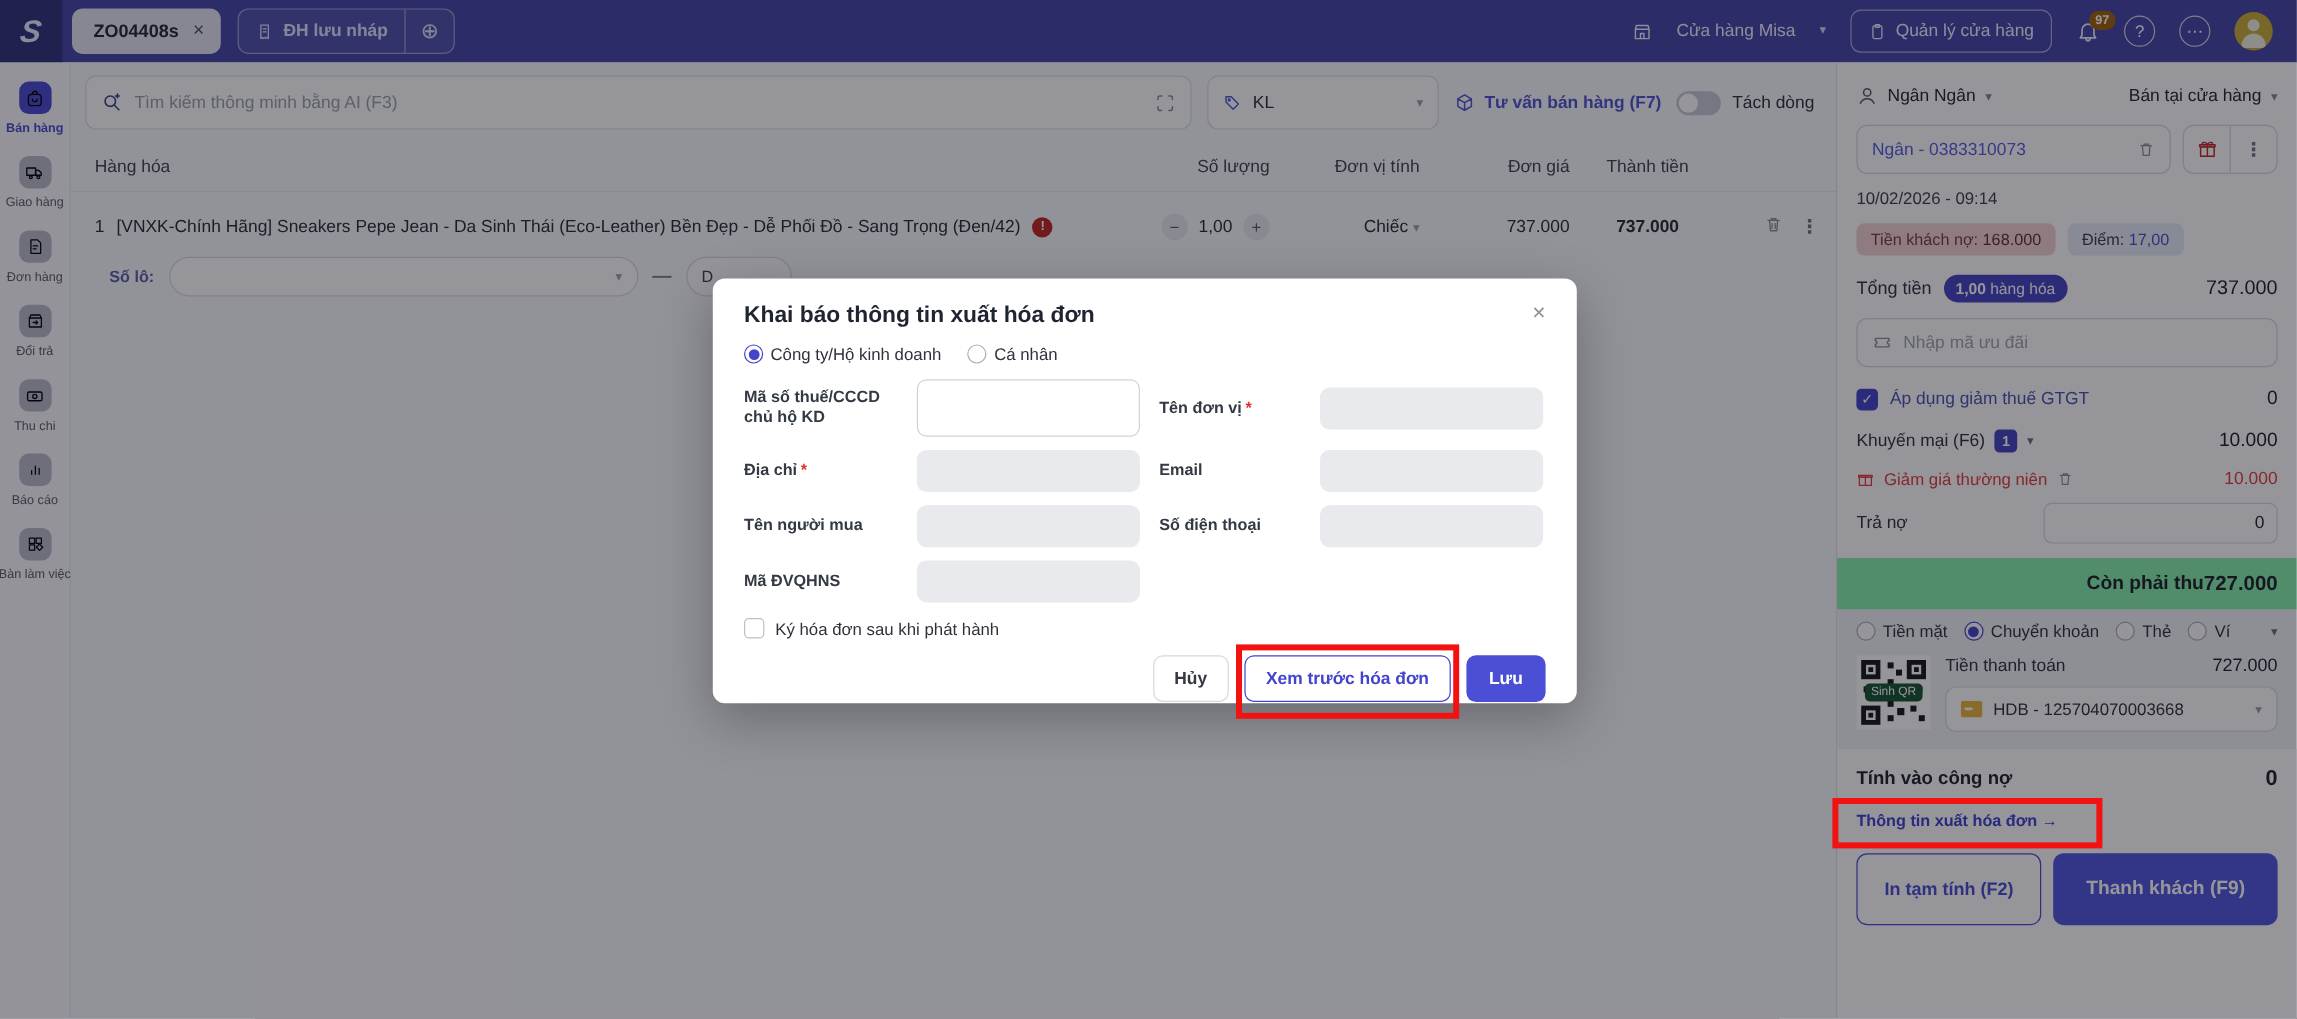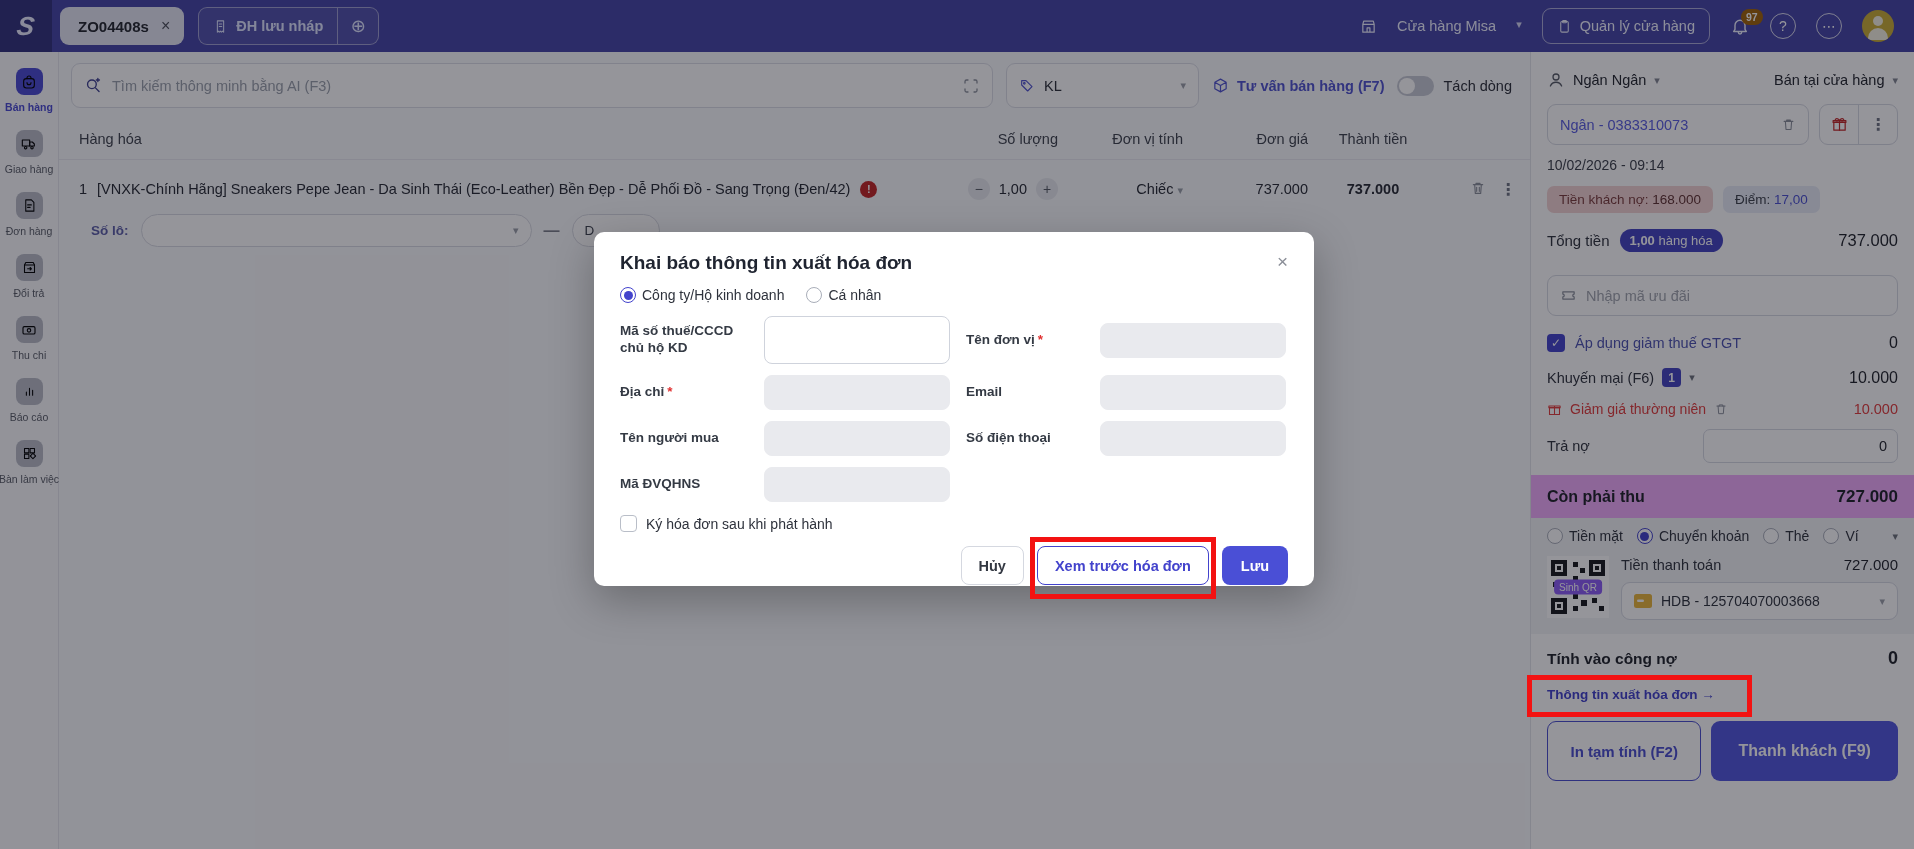--- a/index.html
+++ b/index.html
@@ -104,51 +104,51 @@
   .badge-row { margin-top:13px; gap:10px; }
   .badge-debt { background:#f3d3d3; color:#7a3c3c; border-radius:7px; padding:6px 12px; font-size:13.5px; }
   .badge-debt b { font-weight:normal; color:#5e3030; }
   .badge-pts { background:#e8ecf7; color:#3c404a; border-radius:7px; padding:6px 12px; font-size:13.5px; }
   .badge-pts b { color:#4a4fd0; font-weight:normal; }
   .total-row { margin-top:16px; justify-content:space-between; }
   .total-left { display:flex; align-items:center; gap:10px; font-size:15px; color:#2e323c; }
   .pill-count { background:#4343c0; color:#fff; border-radius:13px; padding:4px 10px; font-size:13px; }
   .pill-count b { font-weight:bold; }
   .total-val { font-size:16.5px; color:#1e2128; }
-  .promo-input { margin:23px 16px 0; height:41px; border:1px solid #d6d9e2; border-radius:9px;
+  .promo-input { margin:13px 16px 0; height:41px; border:1px solid #d6d9e2; border-radius:9px;
     display:flex; align-items:center; gap:9px; padding:0 12px; color:#a0a4ad; font-size:14.5px;text-align:right; }
   .vat-row { margin-top:18px; justify-content:space-between; }
   .vat-left { display:flex; align-items:center; gap:10px; color:#4c52b0; font-size:14.5px; }
   .checkbox-on { width:18px; height:18px; border-radius:4px; background:#4343cc; color:#fff; font-size:12px;
     display:inline-flex; align-items:center; justify-content:center; }
   .num-val { font-size:16px; color:#1e2128; }
   .km-row { margin-top:16px; justify-content:space-between; font-size:14.5px; color:#2e323c; }
   .km-left { display:flex; align-items:center; gap:8px; }
   .sq-badge { width:19px; height:19px; border-radius:4px; background:#4343c0; color:#fff; font-size:12px; font-weight:bold;
     display:inline-flex; align-items:center; justify-content:center; }
   .km-row .chev { color:#555a64; }
   .disc-row { margin-top:14px; justify-content:space-between; }
   .disc-left { display:flex; align-items:center; gap:8px; color:#e23c3c; font-size:14px; }
   .disc-val { color:#e23c3c; font-size:14.5px; }
   .repay-row { margin-top:12px; justify-content:space-between; font-size:14.5px; color:#2e323c; }
   .repay-input { width:195px; height:34px; border:1px solid #d6d9e2; border-radius:7px; background:#fff;
     text-align:right; padding:0 10px; font-size:14.5px; color:#1e2128; font-family:inherit; }
-  .due-row { margin-top:12px; height:43px; background:#f0abfc; justify-content:space-between; }
+  .due-row { margin-top:12px; height:43px; background:#86efac; justify-content:flex-end; }
   .due-label { font-size:16px; font-weight:bold; color:#1e2128; }
   .due-val { font-size:17px; font-weight:bold; color:#1e2128; }
   .pay-card { background:#f3f4f7; padding:10px 16px 14px; }
   .pay-methods { display:flex; align-items:center; gap:14px; font-size:14px; color:#2e323c; }
   .radio { width:16px; height:16px; border-radius:50%; border:1.6px solid #a9aeb9; background:#fff; display:inline-block; position:relative; flex:0 0 auto; }
   .radio.sel { border-color:#4343cc; }
   .radio.sel::after { content:""; position:absolute; inset:2.5px; border-radius:50%; background:#4343cc; }
   .pay-opt { display:flex; align-items:center; gap:6px; }
   .pay-methods .chev { margin-left:auto; color:#555a64; }
   .qr-area { display:flex; gap:12px; margin-top:12px; }
   .qr-wrap { position:relative; width:62px; height:62px; flex:0 0 auto; }
-  .qr-pill { position:absolute; left:50%; top:50%; transform:translate(-50%,-50%); background:#8b5cf6; color:#fff;
+  .qr-pill { position:absolute; left:50%; top:50%; transform:translate(-50%,-50%); background:#14532d; color:#fff;
     font-size:10px; border-radius:4px; padding:2px 5px; white-space:nowrap; }
   .qr-right { flex:1; display:flex; flex-direction:column; gap:9px; }
   .payamt-row { display:flex; justify-content:space-between; align-items:center; font-size:14.5px; color:#2e323c; }
   .payamt-val { font-size:15px; color:#1e2128; }
   .bank-select { height:38px; background:#fff; border:1px solid #d6d9e2; border-radius:9px; display:flex; align-items:center;
     gap:9px; padding:0 12px; font-size:14px; color:#2e323c; }
   .bank-select .chev { margin-left:auto; color:#8a8f9a; }
   .cdebt-row { margin-top:14px; justify-content:space-between; }
   .cdebt-label { font-size:15.5px; font-weight:bold; color:#1e2128; }
   .cdebt-val { font-size:18px; font-weight:bold; color:#1e2128; }

